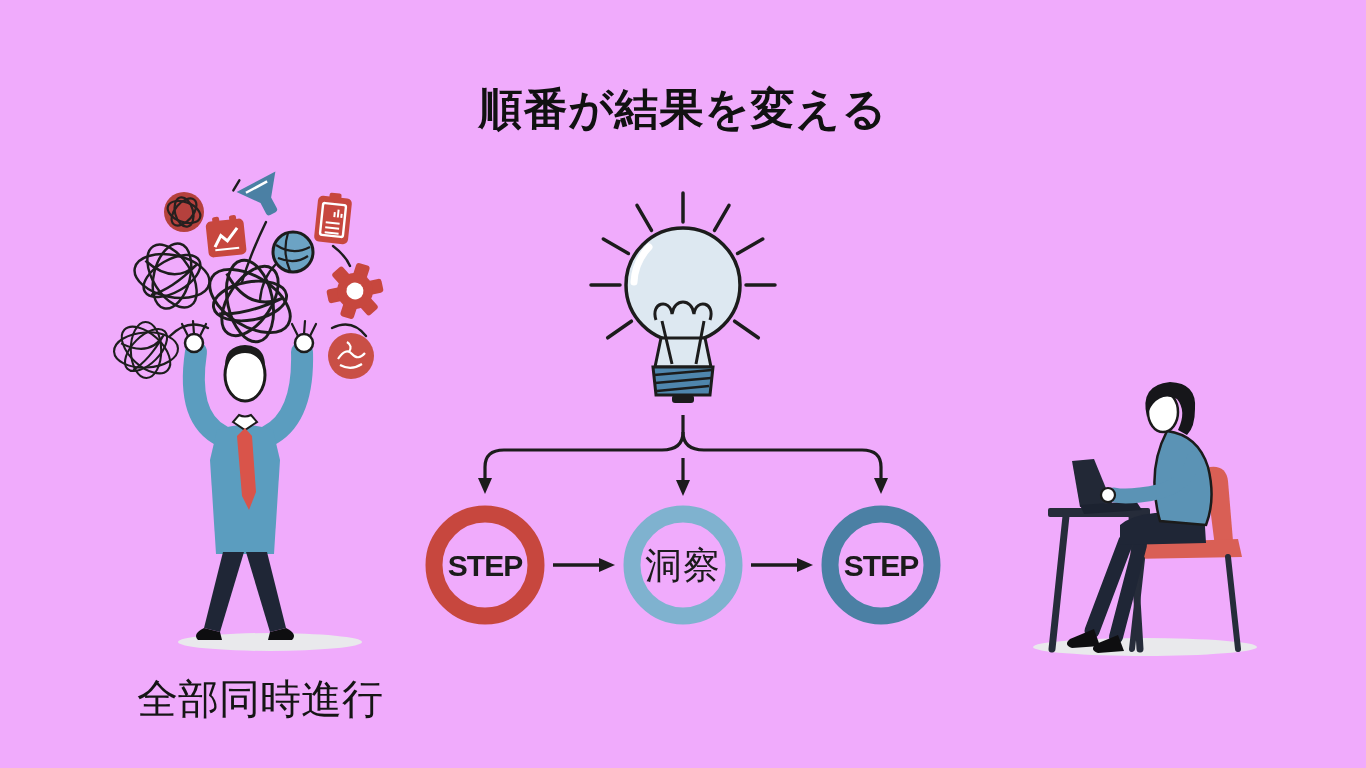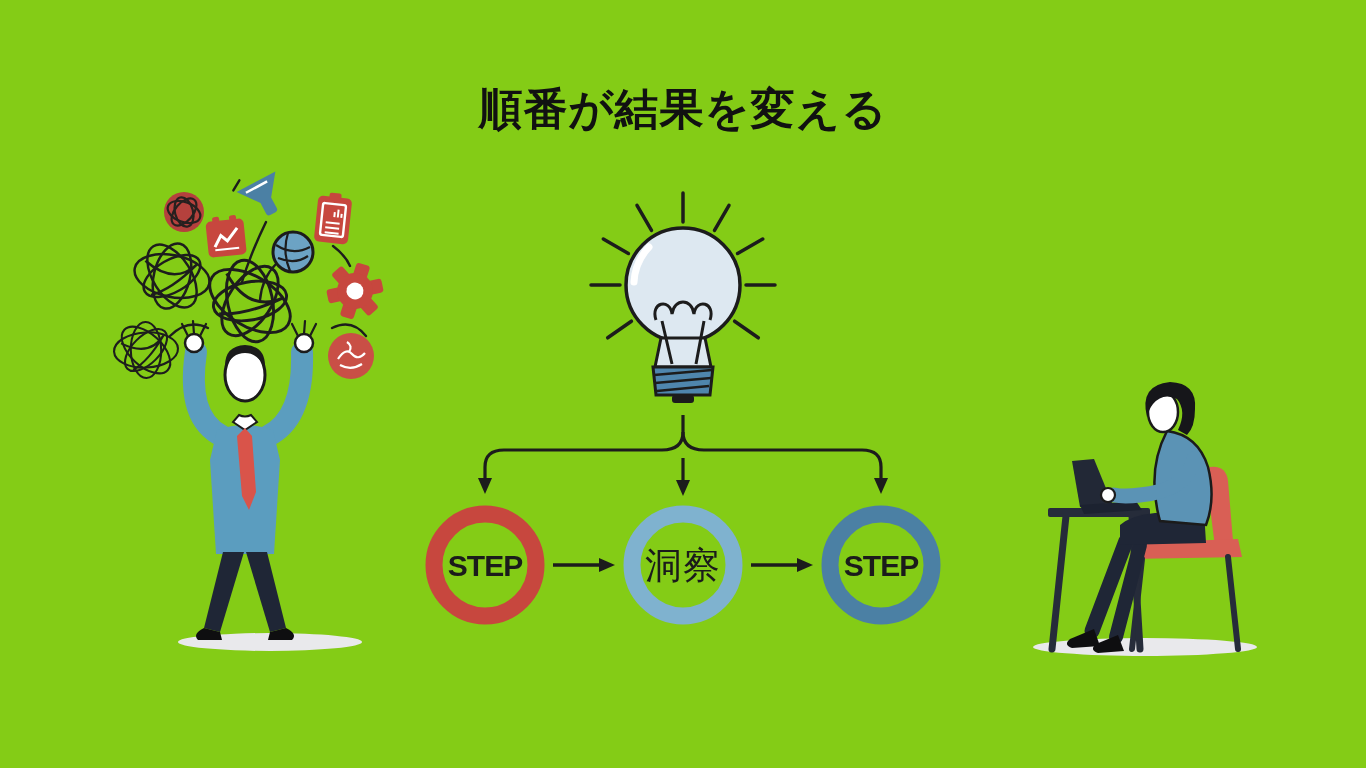--- a/index.html
+++ b/index.html
@@ -1,17 +1,17 @@
 <!DOCTYPE html>
 <html><head>
 <meta charset="utf-8">
 <style>
   html,body{margin:0;padding:0;}
   body{background:#ffffff;font-family:"Liberation Sans","DejaVu Sans",sans-serif;}
-  .canvas{position:relative;width:1366px;height:768px;background:#84cc16;overflow:hidden;}
+  .canvas{position:relative;width:1366px;height:768px;background:#f0abfc;overflow:hidden;}
   .title{position:absolute;left:0;top:80px;width:1366px;text-align:center;
          font-size:44px;font-weight:800;color:#111;letter-spacing:1px;}
   .caption{position:absolute;font-size:41px;font-weight:400;color:#151515;text-align:center;}
   .caption.left{left:60px;width:400px;top:672px;}
   .caption.right{left:948px;width:400px;top:674px;}
   svg{position:absolute;display:block;}
   .svg-left{left:70px;top:160px;}
   .svg-center{left:400px;top:170px;}
   .svg-right{left:1020px;top:375px;}
   .step-label{font-family:"Liberation Sans",sans-serif;font-weight:700;font-size:30px;
@@ -219,14 +219,15 @@
       <path d="M 147,56 Q 178,60 188,92 Q 196,124 186,150 L 140,146 Q 126,96 147,56 Z" fill="#5b93b5" stroke="#1b1b1b" stroke-width="2.5"></path>
 
       <path d="M 174,84 Q 166,116 120,120 Q 104,122 94,120" fill="none" stroke="#5b93b5" stroke-width="15" stroke-linecap="round"></path>
       <circle cx="88" cy="120" r="7" fill="#fff" stroke="#1b1b1b" stroke-width="2.2"></circle>
 
       <ellipse cx="143" cy="37" rx="15" ry="20" fill="#fff" stroke="#1b1b1b" stroke-width="2.5"></ellipse>
       <path d="M 127,42 Q 119,10 150,7 Q 177,8 175,34 Q 175,52 167,60 L 158,55 Q 167,36 157,24 Q 143,17 133,29 Q 129,34 127,42 Z" fill="#16161a"></path>
     </g>
   </svg>
 
+  <div class="caption left">全部同時進行</div>
 
 </div>
 
 </body></html>

